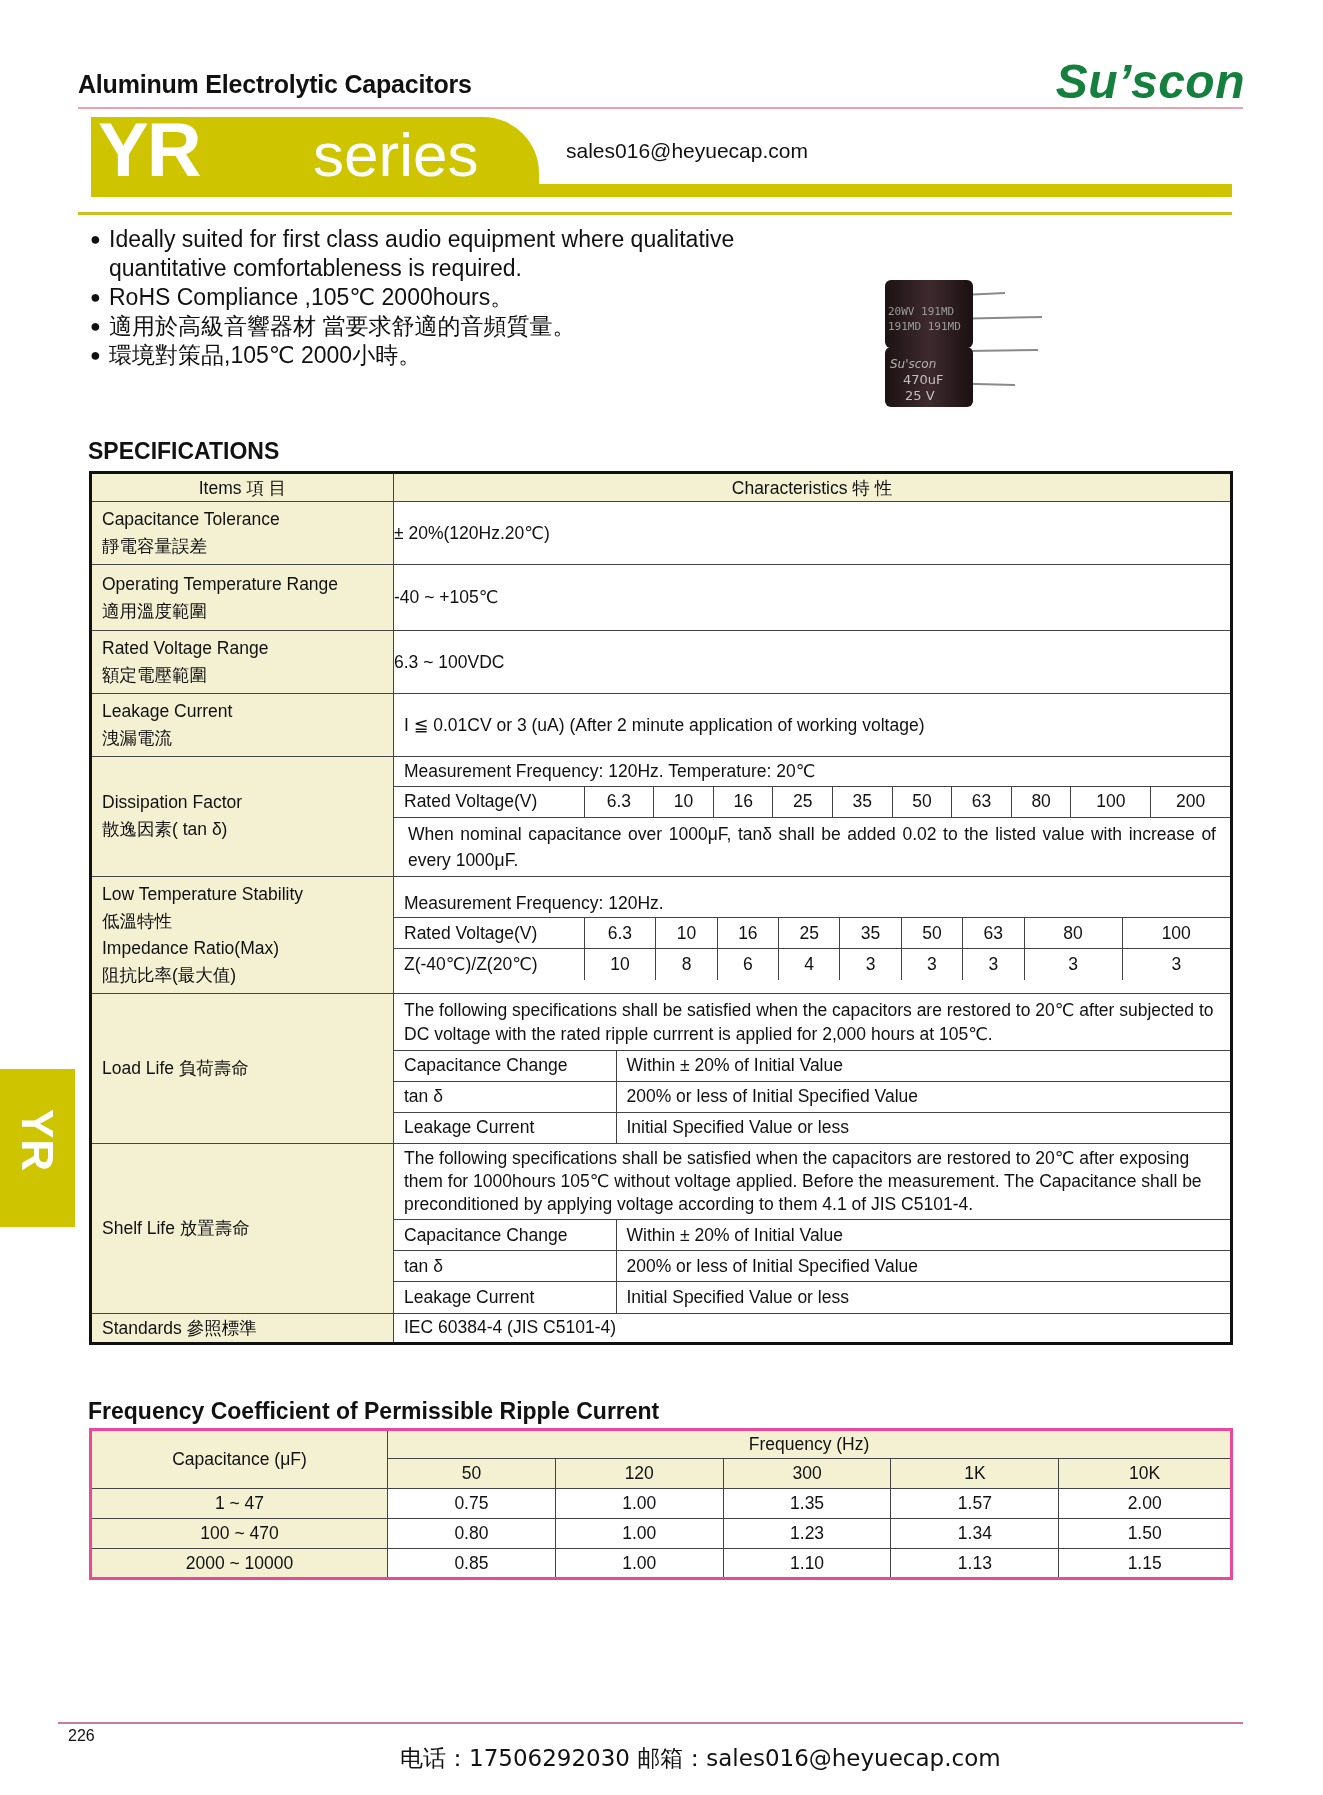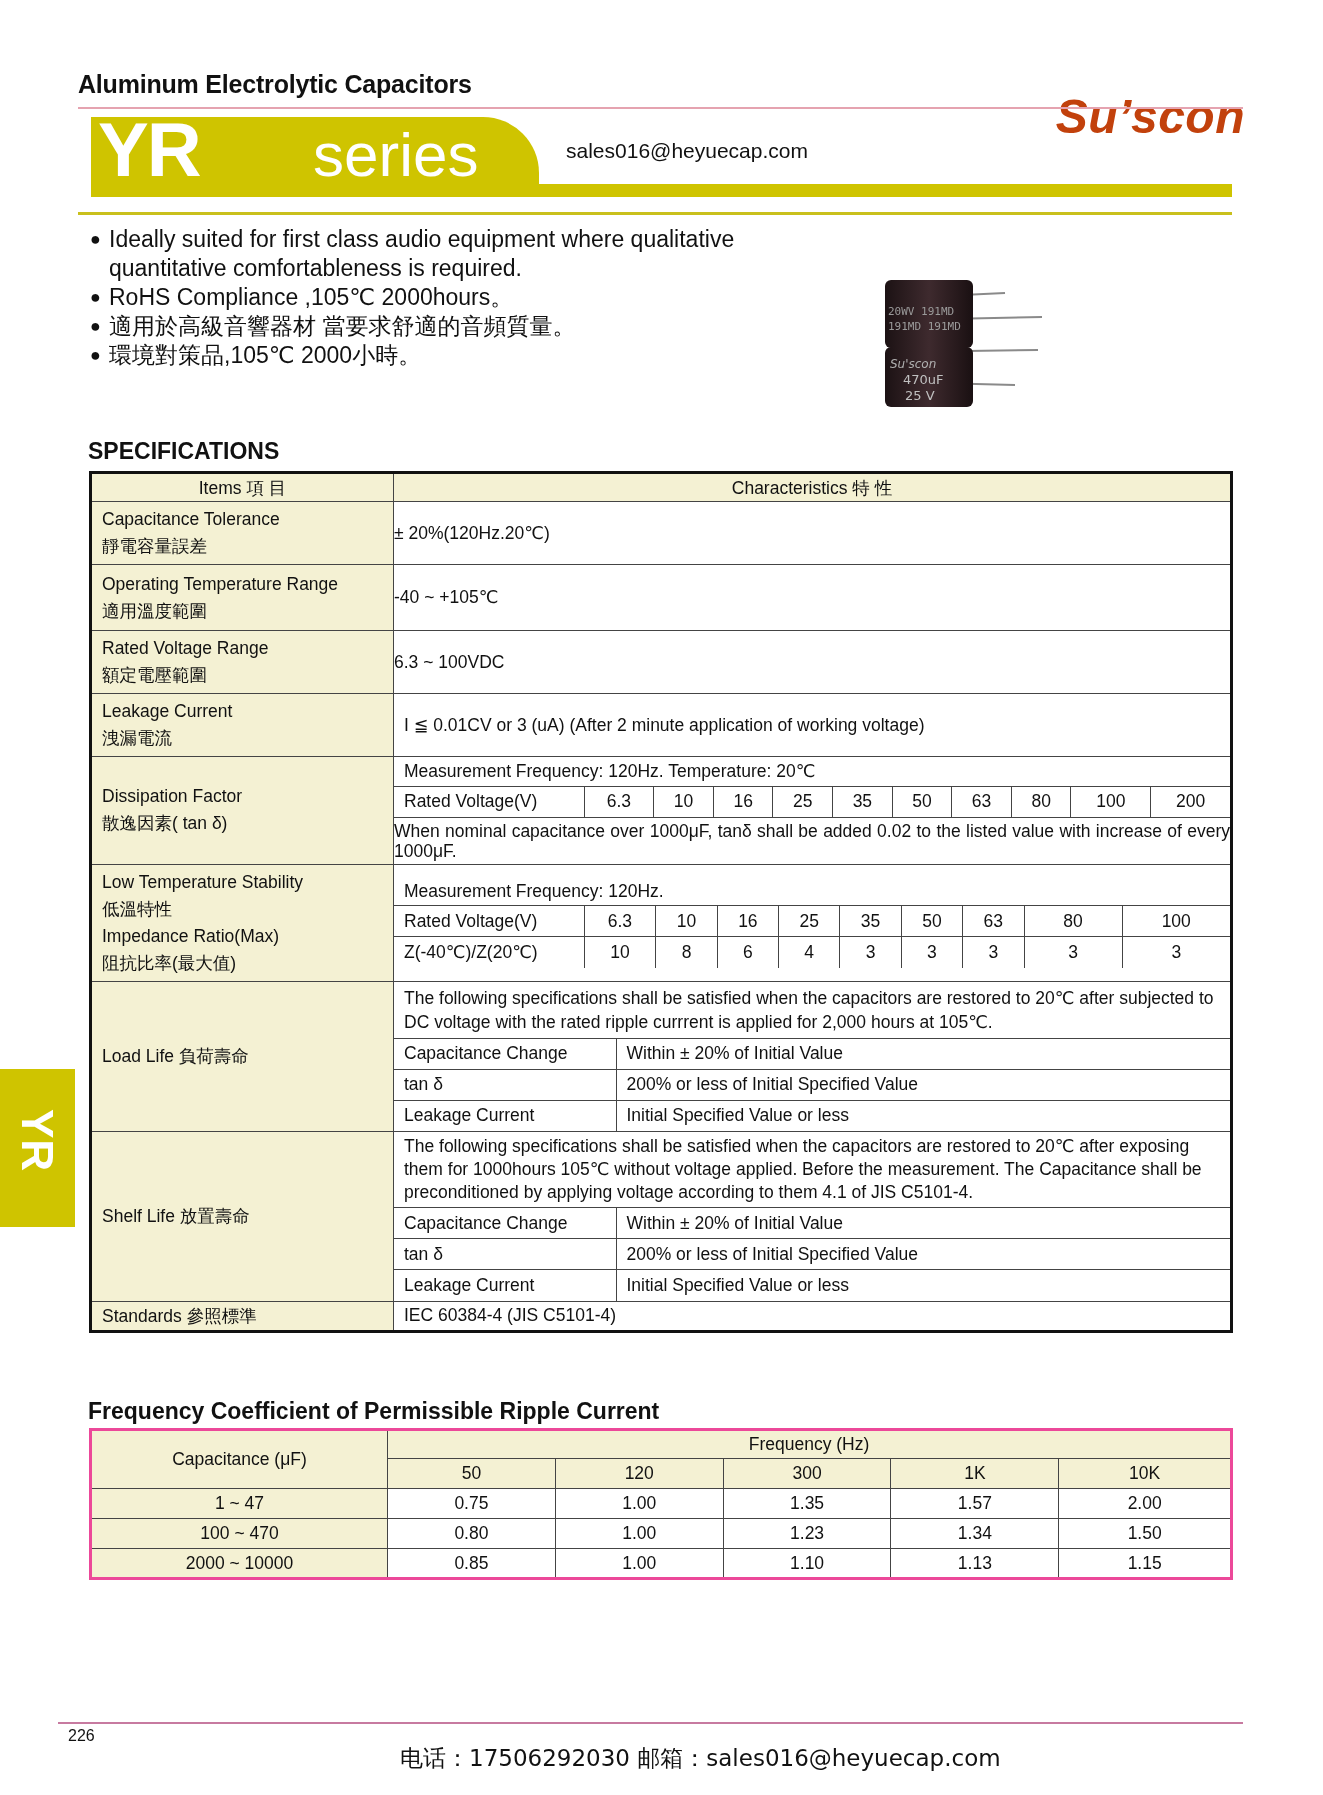--- a/index.html
+++ b/index.html
@@ -3,21 +3,21 @@
 <meta charset="utf-8">
 <style>
   * { box-sizing: border-box; margin: 0; padding: 0; }
   html, body { width: 1323px; height: 1795px; background: #ffffff; }
   body { position: relative; font-family: "Liberation Sans", "DejaVu Sans", sans-serif; color: #111; overflow: hidden; }
 
   .abs { position: absolute; }
 
   
   .header-title { left: 78px; top: 70px; font-size: 25px; font-weight: bold; letter-spacing: -0.2px; }
-  .brand { left: 1040px; top: 54px; width: 205px; text-align: right; font-size: 48px; font-weight: bold; font-style: italic; color: #c2410c; letter-spacing: 0.5px; margin-top: 35px; }
+  .brand { left: 1040px; top: 54px; width: 205px; text-align: right; font-size: 48px; font-weight: bold; font-style: italic; color: #15803d; letter-spacing: 0.5px; }
   .pink-line { left: 78px; top: 107px; width: 1165px; height: 2px; background: #e5a3b0; }
 
   .series-banner { left: 91px; top: 117px; width: 448px; height: 78px; background: #cfc400; border-top-right-radius: 56px; }
   .series-underbar { left: 91px; top: 184px; width: 1141px; height: 13px; background: #cfc400; }
   .series-code { left: 98px; top: 112px; font-size: 76px; font-weight: bold; color: #ffffff; letter-spacing: -2px; line-height: 1; }
   .series-word { left: 313px; top: 124px; font-size: 62px; color: #ffffff; line-height: 1; }
   .series-email { left: 566px; top: 139px; font-size: 21px; color: #111; }
   .olive-thin { left: 78px; top: 212px; width: 1154px; height: 3px; background: #c9c01c; }
 
   
@@ -38,21 +38,21 @@
   .head-cell { background: #f4f1d3; text-align: center; height: 29px; }
   .char-center { text-align: left; vertical-align: middle; }
   .inner { width: 100%; height: 100%; border-collapse: collapse; }
   .inner td { border: 1px solid #444; padding: 2px 10px; height: 31px; }
   .inner tr:first-child td { border-top: none; }
   .inner tr:last-child td { border-bottom: none; }
   .inner td:first-child { border-left: none; }
   .inner td:last-child { border-right: none; }
   .inner td.num { text-align: center; padding: 2px 4px; }
   .charcell { padding: 0; }
-  .just { text-align: justify; text-align-last: left; line-height: 20px; padding: 3px 0 !important; border-radius: 12px; }
+  .just { text-align: justify; text-align-last: left; line-height: 26px; padding: 3px 14px !important; border-radius: 12px; }
   .note-text { line-height: 24px; }
 
   
   .ripple-title { left: 88px; top: 1398px; font-size: 23px; font-weight: bold; }
   .ripple-table { position: absolute; left: 89px; top: 1428px; width: 1144px; border: 3px solid #ec4899; font-size: 17.5px; }
   .ripple-table td { border: 1px solid #444; text-align: center; height: 30px; }
   .ripple-table .lab { background: #f4f1d3; }
   .ripple-table .hdr { background: #f4f1d3; }
 
   

